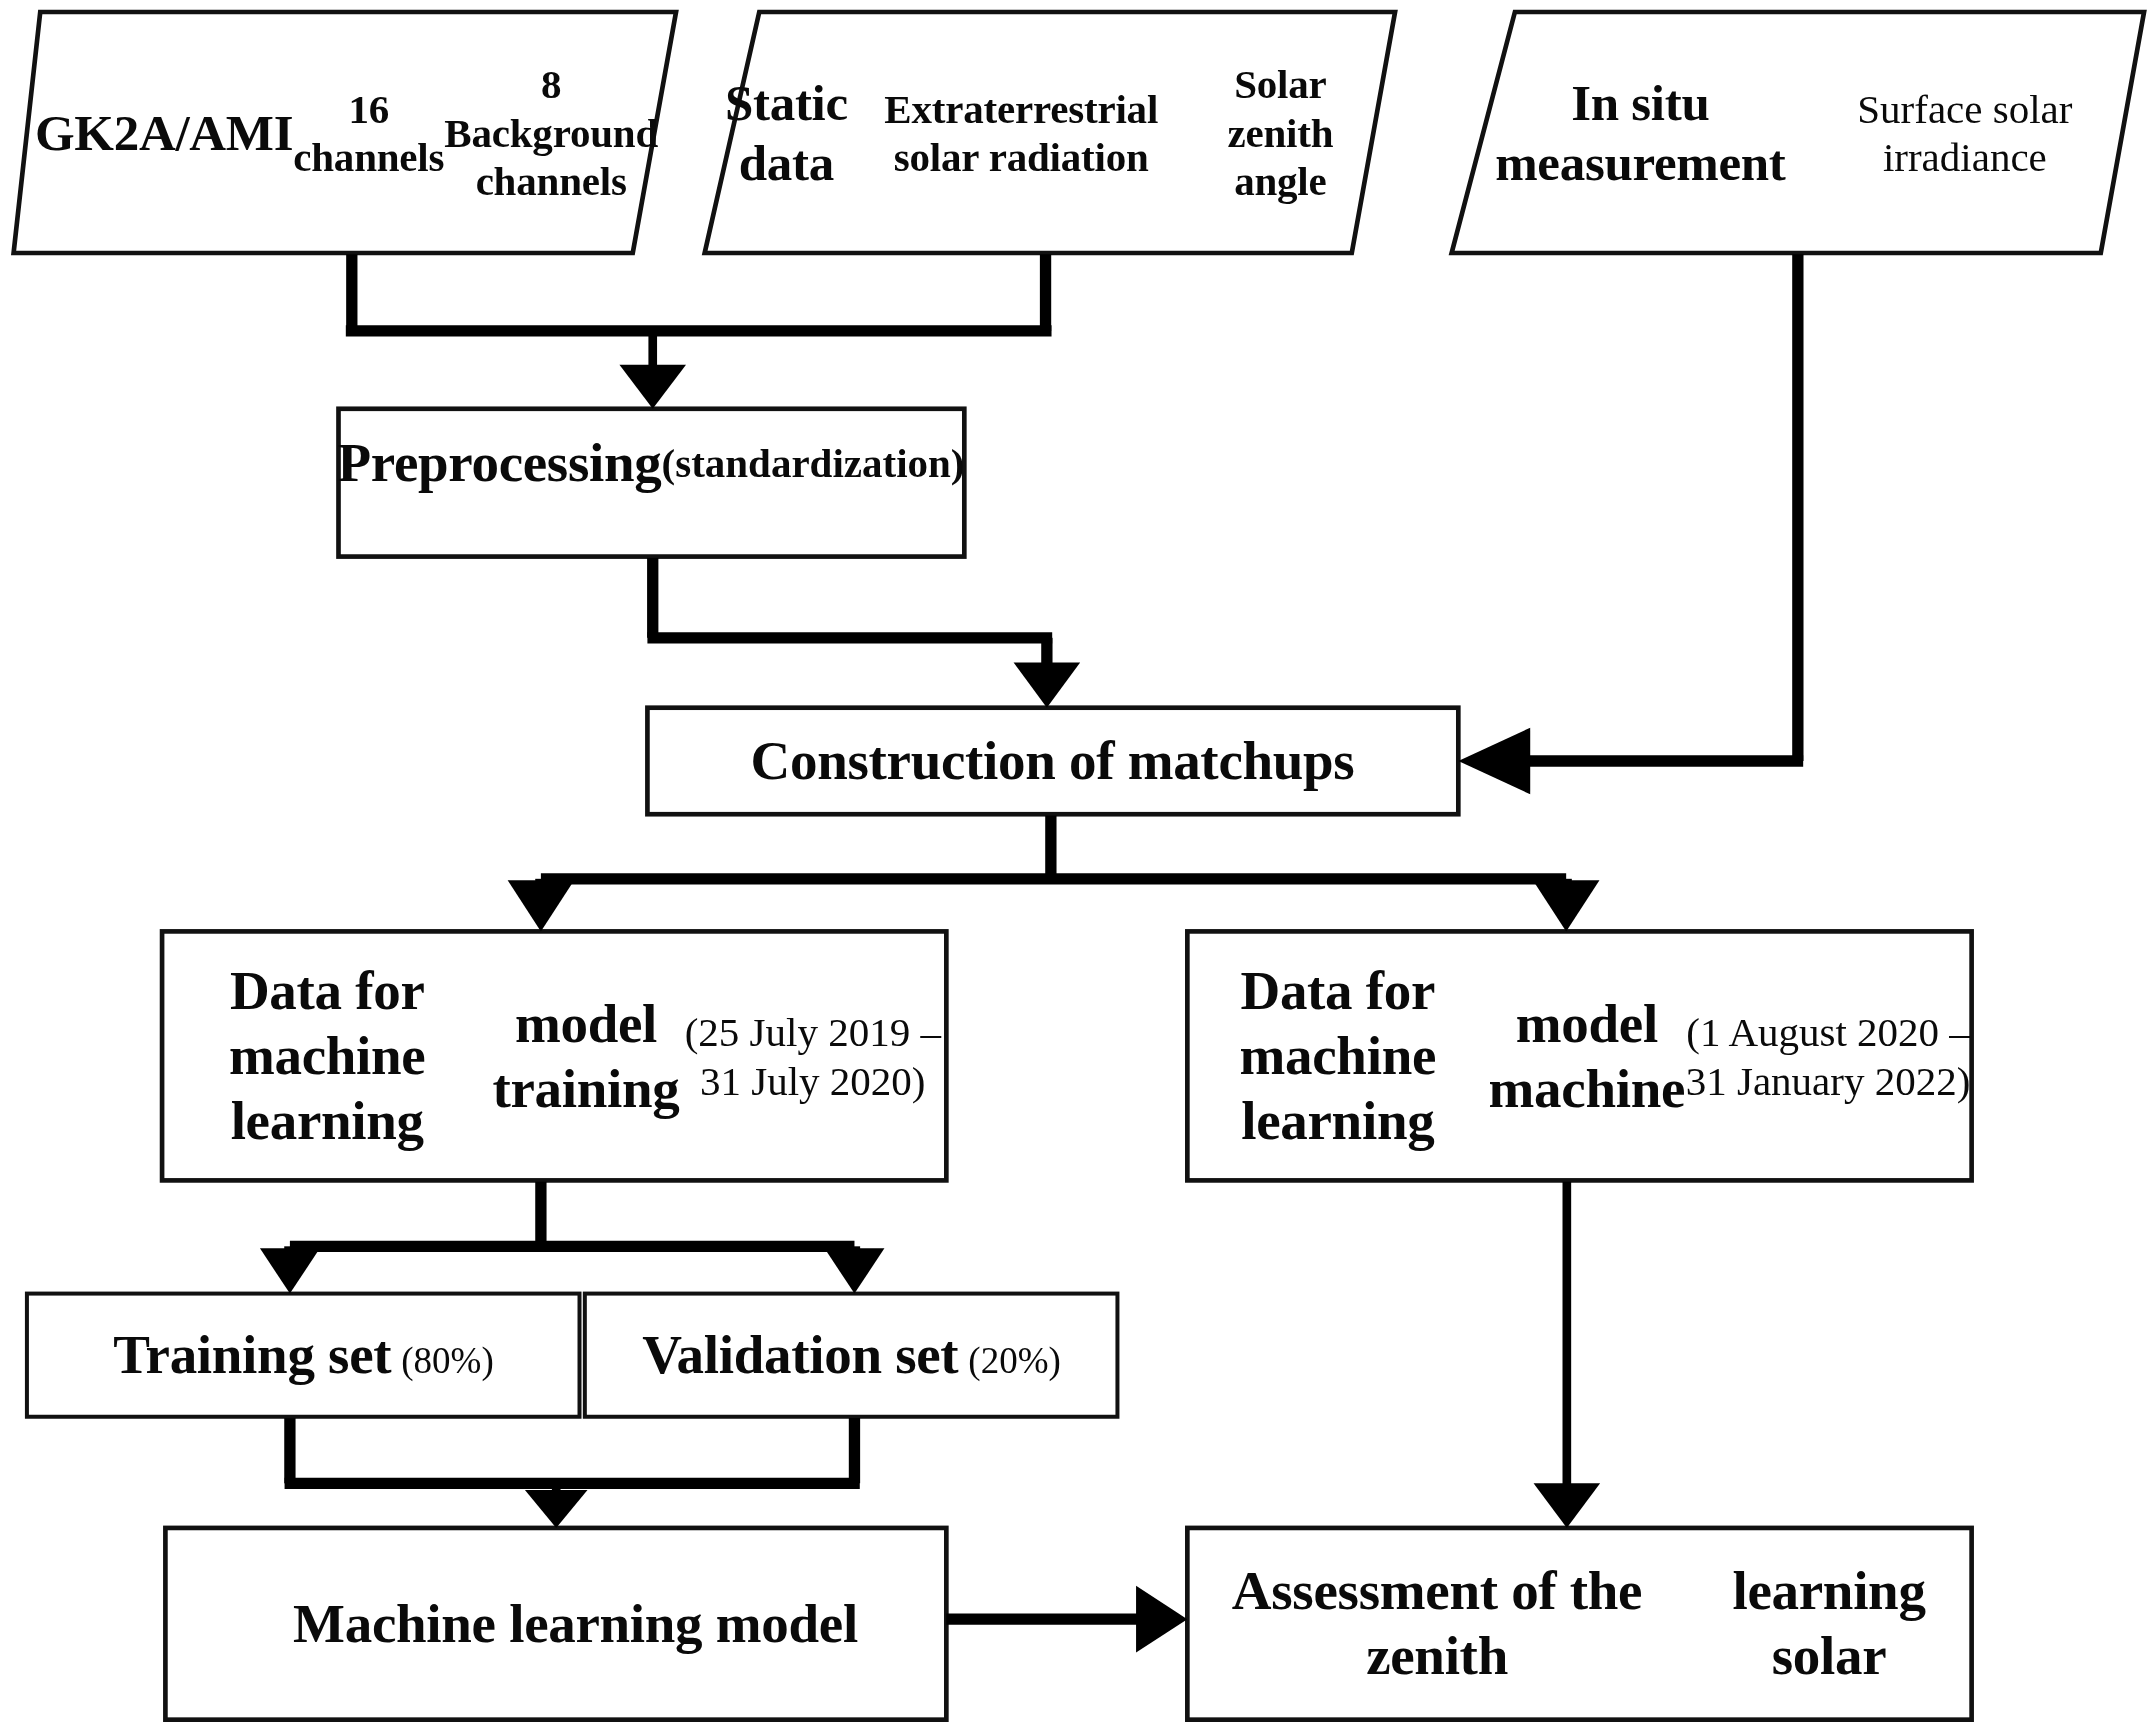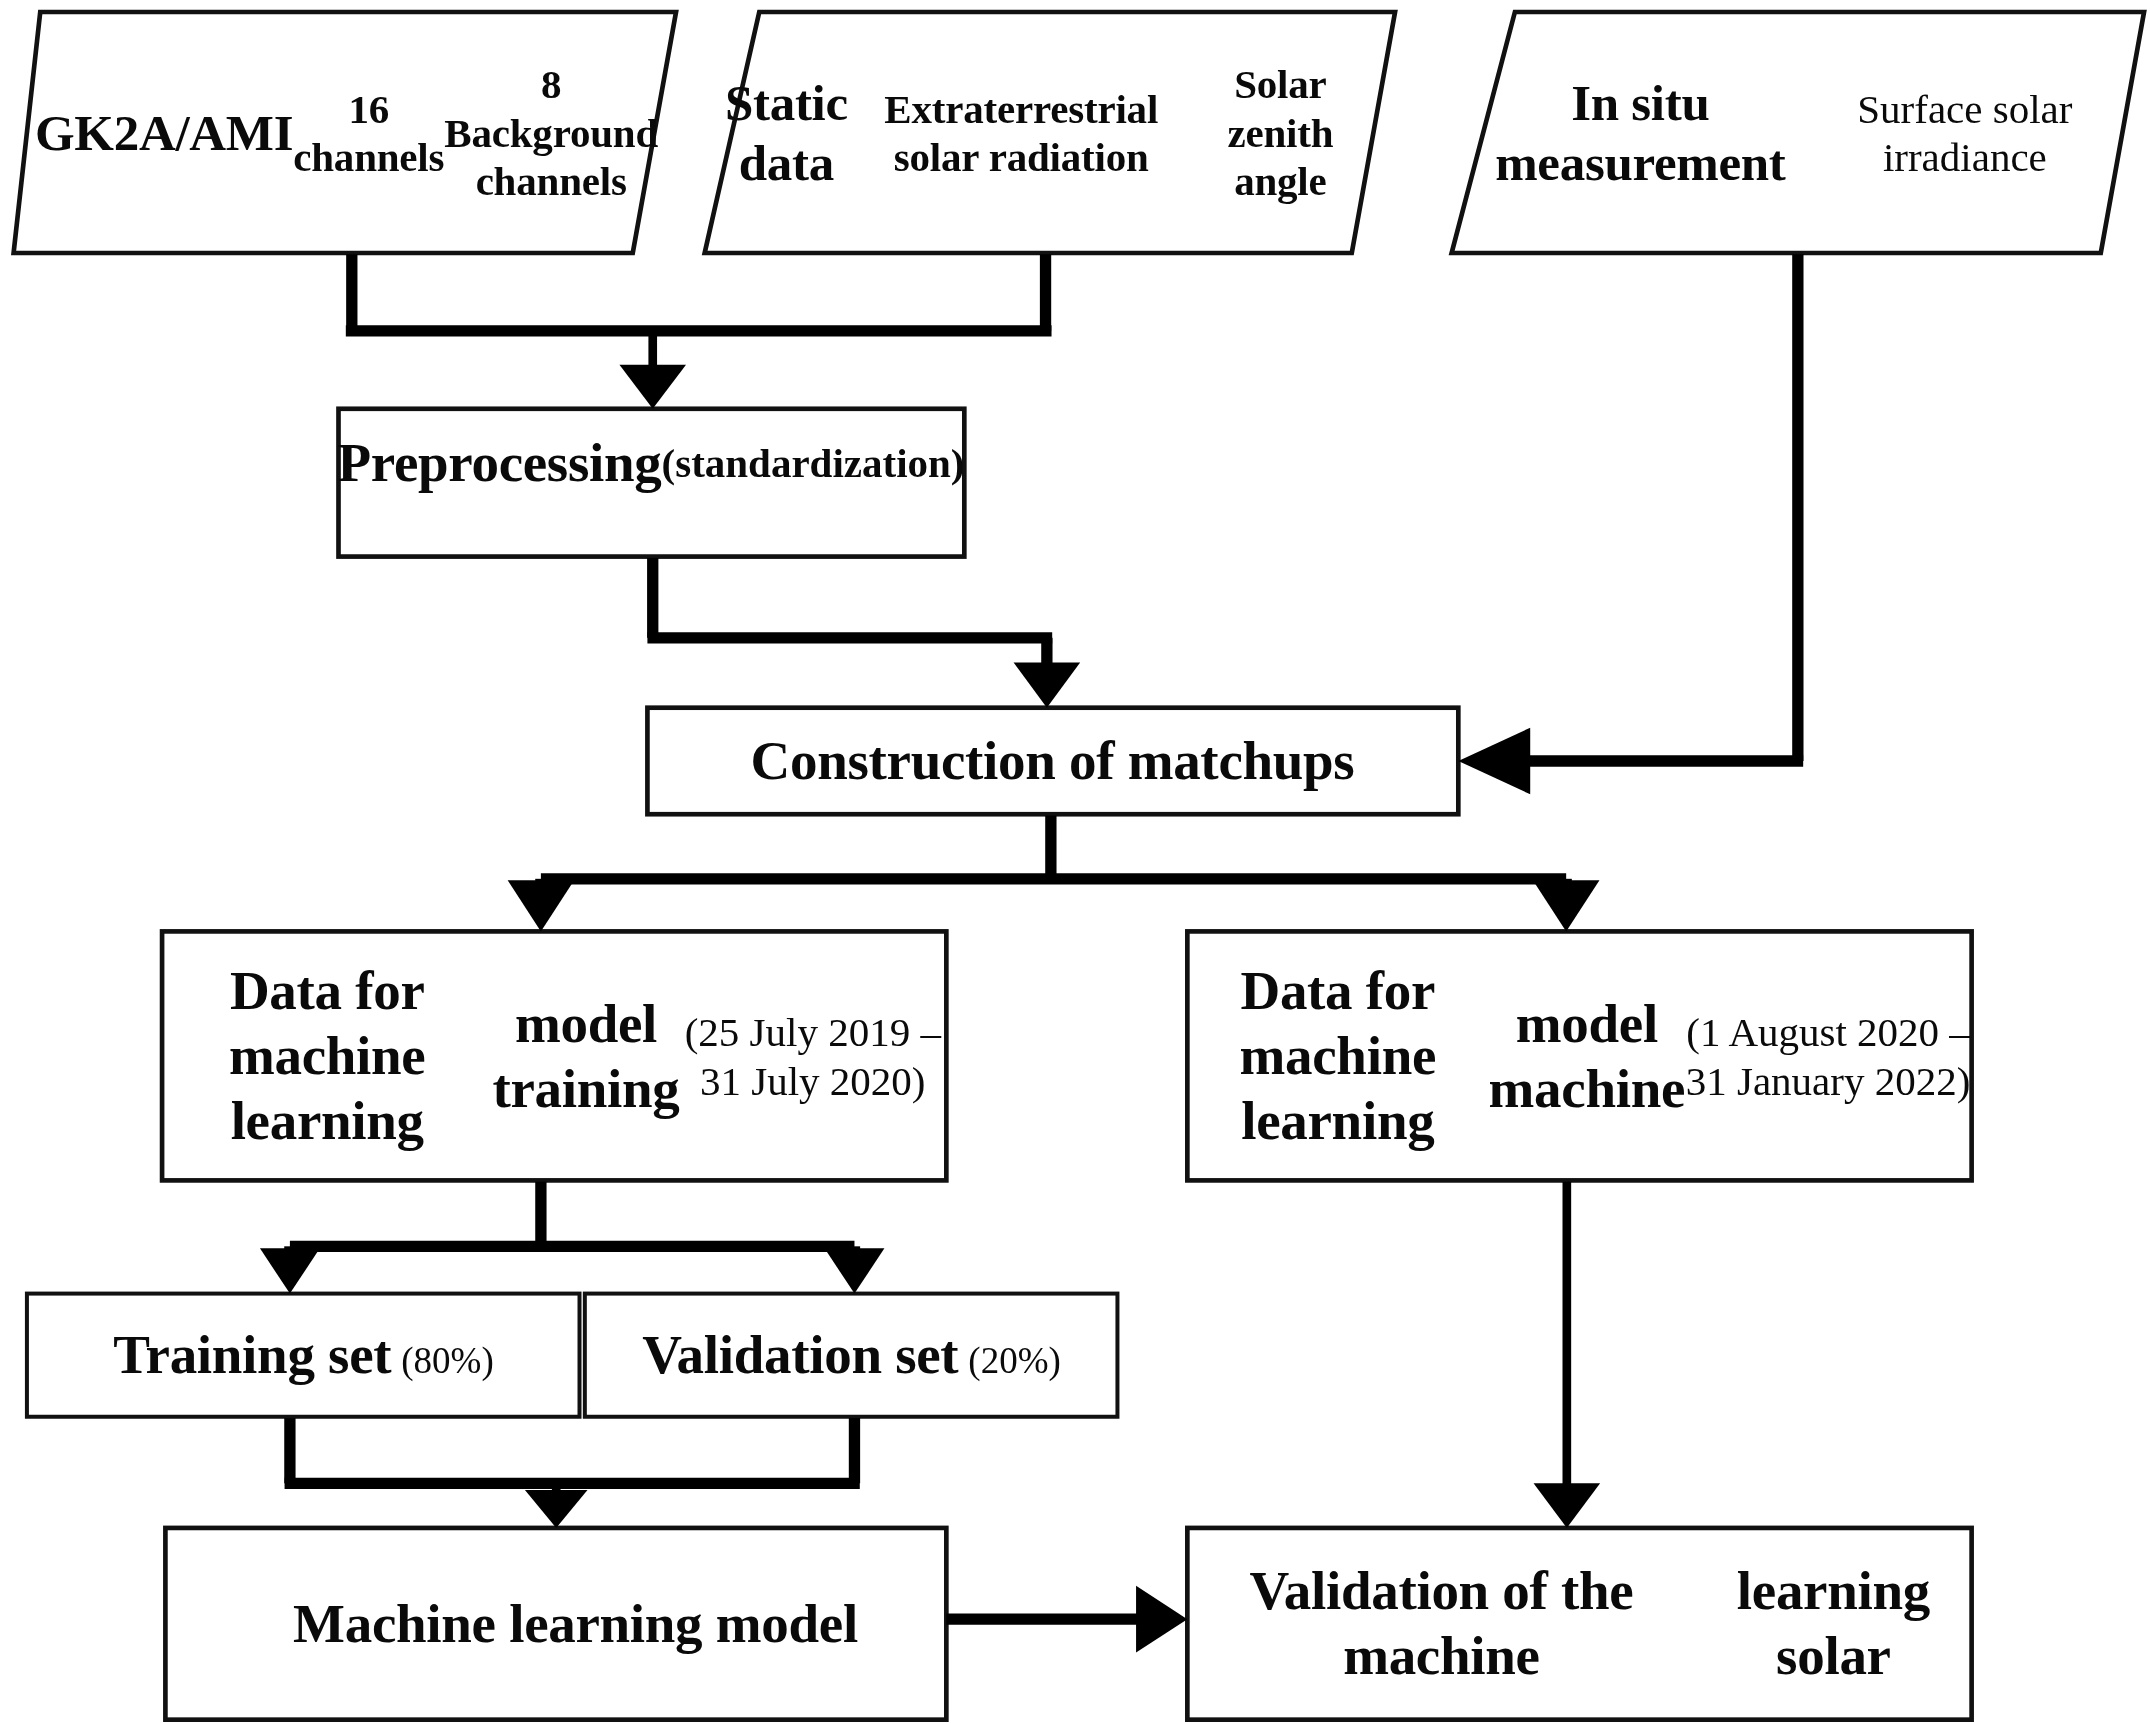--- a/index.html
+++ b/index.html
@@ -276,20 +276,20 @@
   </div>
 
   <div class="lbl" style="left:165px; top:1528px; width:781px; height:192px;padding-left:20px;">
     <div class="stack">
       <div class="t-box-title">Machine learning model</div>
     </div>
   </div>
 
   <div class="lbl" style="left:1187px; top:1528px; width:784px; height:192px;">
     <div class="stack">
-      <div class="t-box-title">Validation of the machine</div>
+      <div class="t-box-title">Assessment of the zenith</div>
       <div class="gap-s"></div>
       <div class="t-box-title">learning solar</div>
     </div>
   </div>
 
 </div>
 
 
 </body></html>

